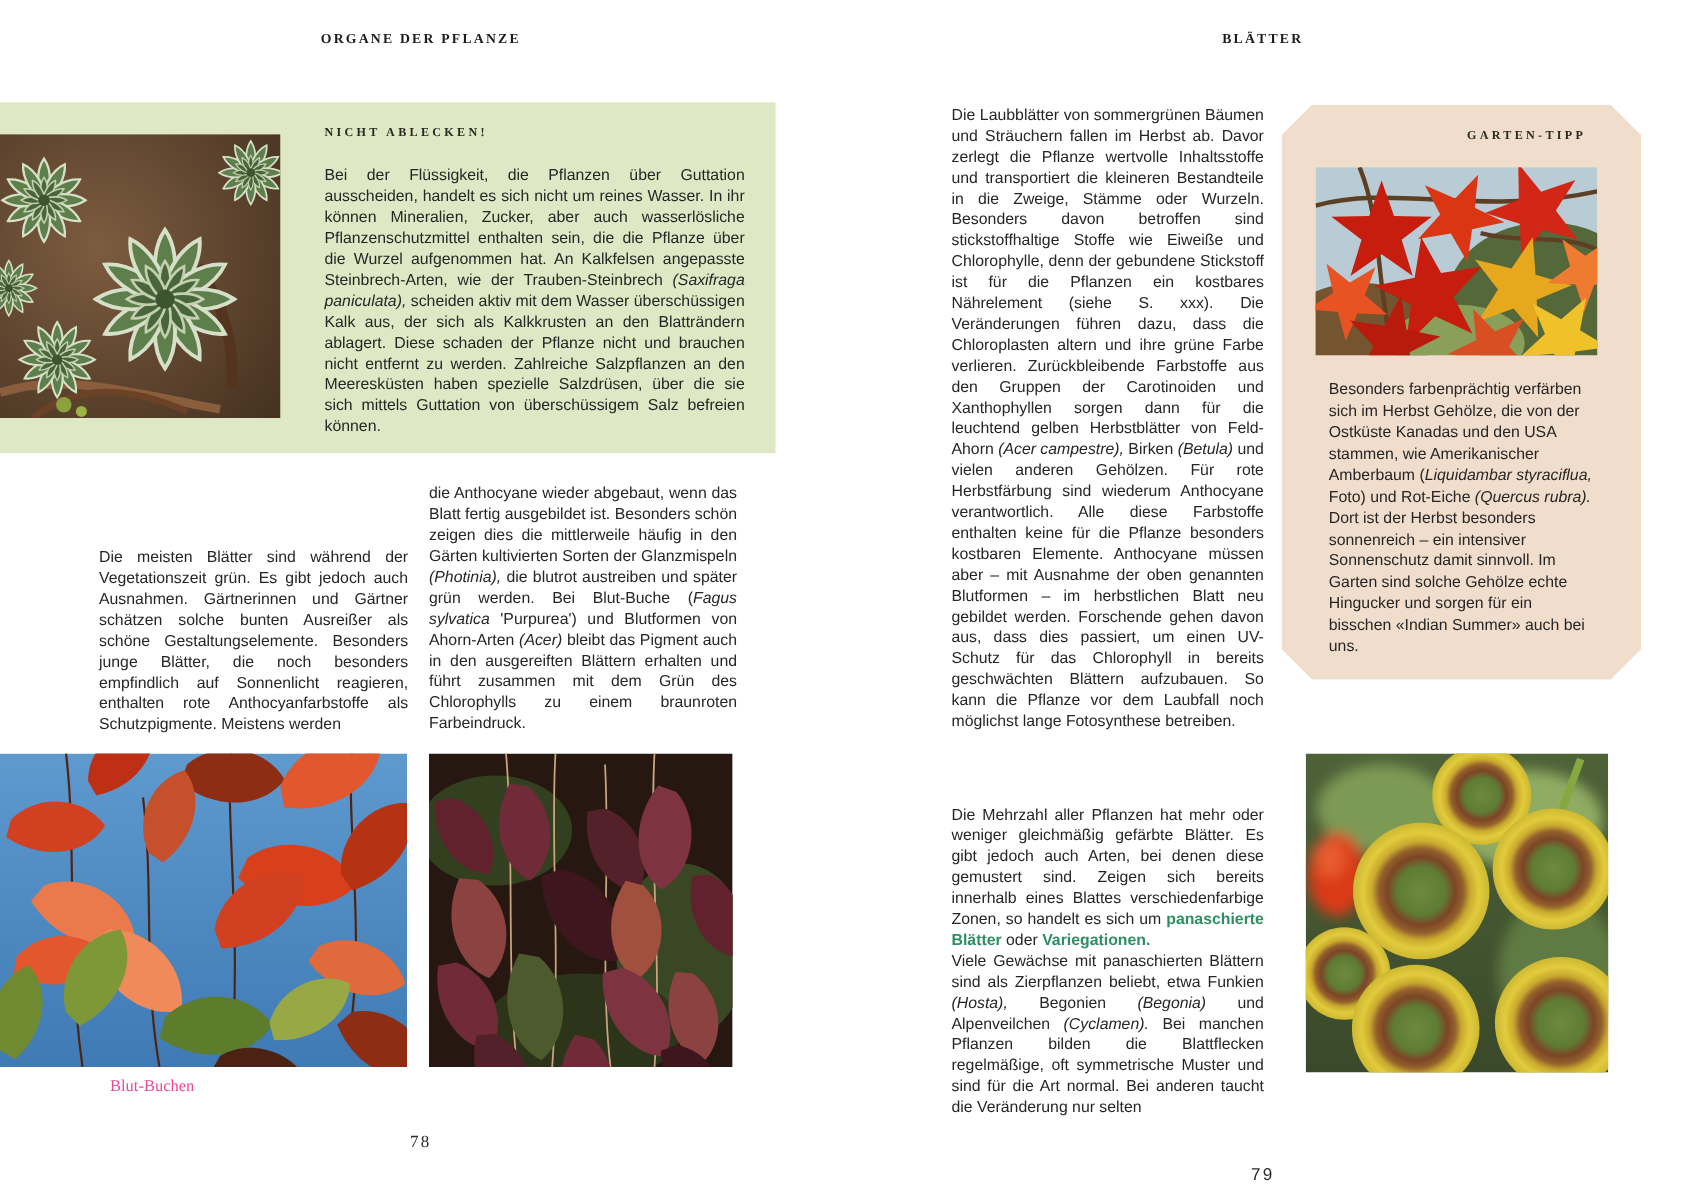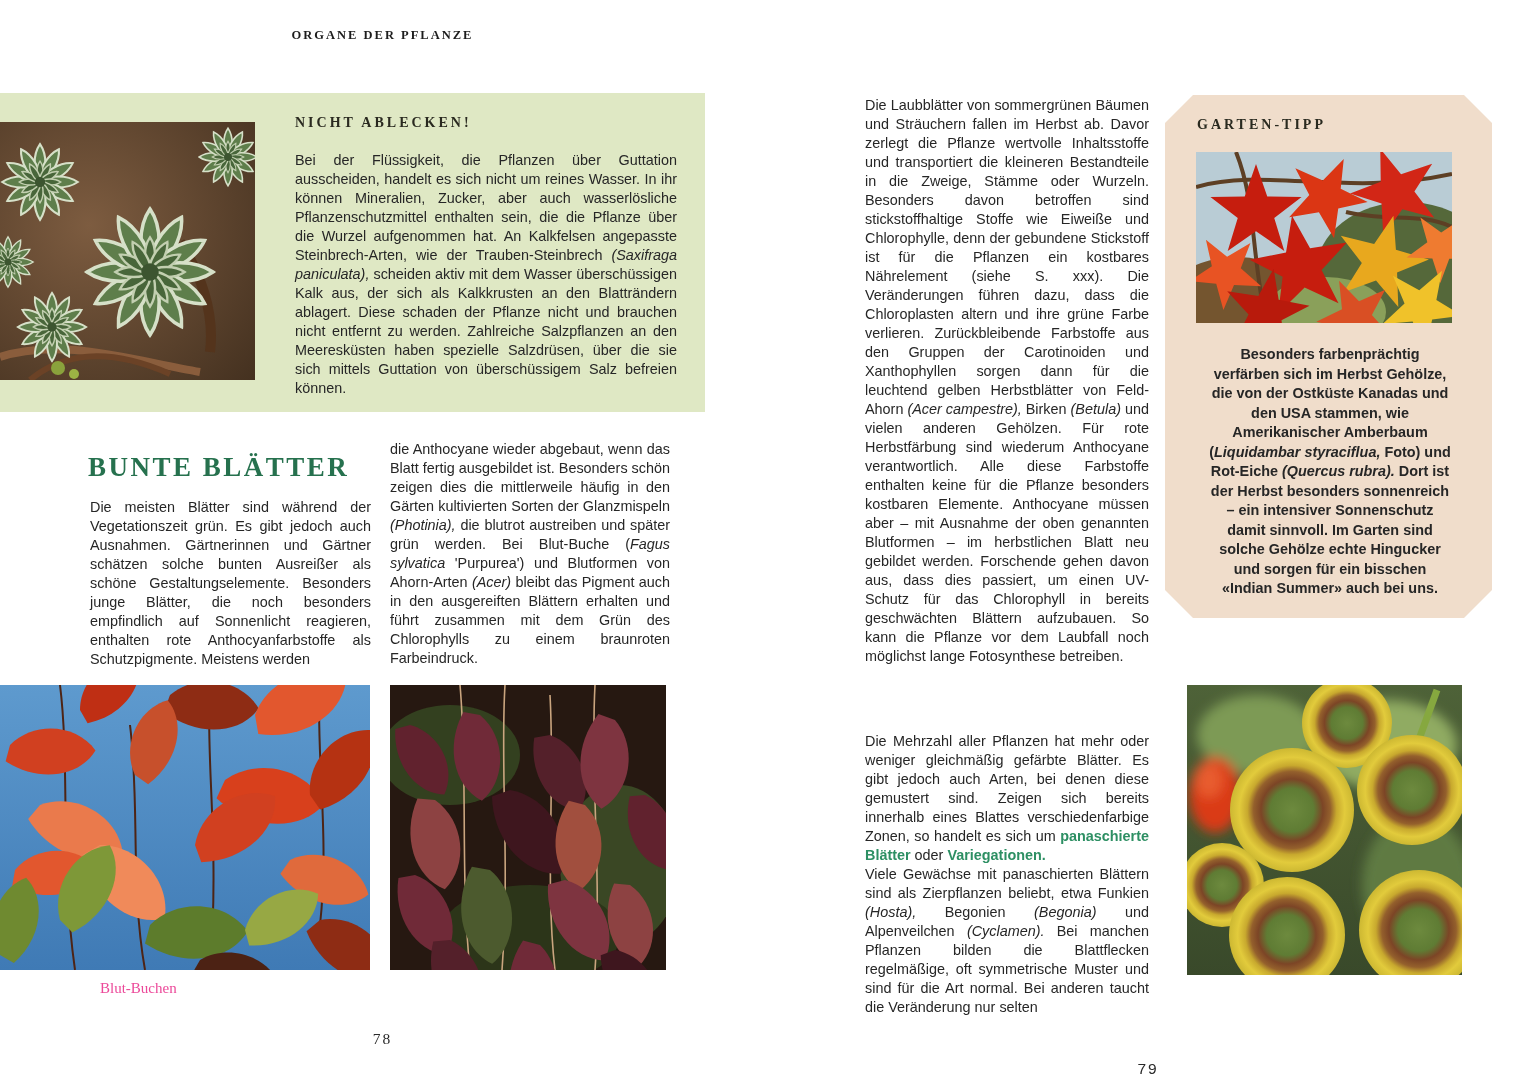--- a/index.html
+++ b/index.html
@@ -2,26 +2,26 @@
 <html style="--c-infobox_bg: #dfe8c4; --c-tipbox_bg: #f0ddcb; --c-heading_green: #26714e; --c-accent_green: #2d8f63; --c-text: #262626;"><head>
 <meta charset="utf-8">
 <style>
   html,body{margin:0;padding:0;background:#ffffff;}
   .page{position:relative;width:1531px;height:1080px;background:#fff;overflow:hidden;
         font-family:"Liberation Sans",sans-serif;color:#232323;padding-left:48px;}
   .abs{position:absolute;}
   .runhead{font-family:"Liberation Serif",serif;font-weight:bold;font-size:12.5px;
            letter-spacing:2px;color:#1d1d1d;text-align:center;}
   .body-t{font-size:14.4px;line-height:19px;text-align:justify;color:#262626;}
-  .body-l{text-align:center;font-weight:bold;}
+  .body-l{text-align:left;}
   .it{font-style:italic;}
   .gn{color:var(--c-accent_green,#2d8f63);font-weight:bold;}
   .h-green{font-family:"Liberation Serif",serif;font-weight:bold;
            color:var(--c-heading_green,#26714e);letter-spacing:2.5px;}
-  .boxtitle{font-family:"Liberation Serif",serif;font-weight:bold;font-size:14px;
+  .boxtitle{font-family:"Liberation Serif",serif;font-weight:bold;font-size:11px;
             letter-spacing:3px;color:#2a2a20;}
   .caption{font-family:"Liberation Serif",serif;font-size:15px;line-height:16px;color:#ec4899;}
   .pagenum{font-size:15.5px;letter-spacing:2px;color:#2a2a2a;text-align:center;}
   .infobox{background:var(--c-infobox_bg,#dfe8c4);}
   .tipbox{background:var(--c-tipbox_bg,#f0ddcb);
           clip-path:polygon(28px 0,calc(100% - 28px) 0,100% 28px,100% calc(100% - 28px),
                     calc(100% - 28px) 100%,28px 100%,0 calc(100% - 28px),0 28px);}
   .para{margin:0 0 0 0;}
   svg{display:block;}
 </style>
@@ -72,21 +72,20 @@
       <use href="#ros" transform="translate(40 60) scale(1.05)"></use>
       <use href="#ros" transform="translate(52 205) scale(0.95)"></use>
       <use href="#ros" transform="translate(228 35) scale(0.8)"></use>
       <use href="#ros" transform="translate(8 140) scale(0.7)"></use>
     </svg>
   </div>
 
   <div class="abs boxtitle" style="left:295px;top:115px;">NICHT ABLECKEN!</div>
   <div class="abs body-t" style="left:295px;top:151px;width:382px;"><span>Bei der Flüssigkeit, die Pflanzen über Guttation ausscheiden, handelt es sich nicht um reines Wasser. In ihr können Mineralien, Zucker, aber auch wasserlösliche Pflanzenschutzmittel enthalten sein, die die Pflanze über die Wurzel aufgenommen hat. An Kalkfelsen angepasste Steinbrech-Arten, wie der Trauben-Steinbrech </span><span class="it">(Saxifraga paniculata),</span><span> scheiden aktiv mit dem Wasser überschüssigen Kalk aus, der sich als Kalkkrusten an den Blatträndern ablagert. Diese schaden der Pflanze nicht und brauchen nicht entfernt zu werden. Zahlreiche Salzpflanzen an den Meeresküsten haben spezielle Salzdrüsen, über die sie sich mittels Guttation von überschüssigem Salz befreien können.</span></div>
 
-  <div class="abs h-green" style="left:88px;top:452px;font-size:27px;">BUNTE BLÄTTER</div>
 
   <div class="abs body-t" style="left:90px;top:498px;width:281px;">Die meisten Blätter sind während der Vegetationszeit grün. Es gibt jedoch auch Ausnahmen. Gärtnerinnen und Gärtner schätzen solche bunten Ausreißer als schöne Gestaltungselemente. Besonders junge Blätter, die noch besonders empfindlich auf Sonnenlicht reagieren, enthalten rote Anthocyanfarbstoffe als Schutzpigmente. Meistens werden</div>
   <div class="abs body-t" style="left:390px;top:440px;width:280px;"><span>die Anthocyane wieder abgebaut, wenn das Blatt fertig ausgebildet ist. Besonders schön zeigen dies die mittlerweile häufig in den Gärten kultivierten Sorten der Glanzmispeln </span><span class="it">(Photinia),</span><span> die blutrot austreiben und später grün werden. Bei Blut-Buche (</span><span class="it">Fagus sylvatica</span><span> 'Purpurea') und Blutformen von Ahorn-Arten </span><span class="it">(Acer)</span><span> bleibt das Pigment auch in den ausgereiften Blättern erhalten und führt zusammen mit dem Grün des Chlorophylls zu einem braunroten Farbeindruck.</span></div>
 
   <div class="abs" style="left:0;top:685px;width:370px;height:285px;">
     <svg width="370" height="285" viewBox="0 0 370 285" preserveAspectRatio="none">
       <defs>
         <linearGradient id="sky" x1="0" y1="0" x2="0" y2="1">
           <stop offset="0" stop-color="#5e9ace"></stop>
             <stop offset="1" stop-color="#3f7ab5"></stop>
@@ -151,31 +150,32 @@
       <use href="#lfB" transform="translate(60 255) scale(2.1) rotate(85)" fill="#54202a"></use>
       <use href="#lfB" transform="translate(150 260) scale(2.2) rotate(105)" fill="#702a38"></use>
       <use href="#lfB" transform="translate(225 265) scale(1.9) rotate(70)" fill="#3e161e"></use>
     </svg>
   </div>
 
   <div class="abs caption" style="left:100px;top:980px;">Blut-Buchen</div>
 
   <div class="abs pagenum" style="left:0;top:1030px;width:765px;font-family:Liberation Serif, serif;">78</div>
 
+  <div class="abs runhead" style="left:765px;top:28px;width:766px;">BLÄTTER</div>
 
   <div class="abs body-t" style="left:865px;top:96px;width:284px;"><span>Die Laubblätter von sommergrünen Bäumen und Sträuchern fallen im Herbst ab. Davor zerlegt die Pflanze wertvolle Inhaltsstoffe und transportiert die kleineren Bestandteile in die Zweige, Stämme oder Wurzeln. Besonders davon betroffen sind stickstoffhaltige Stoffe wie Eiweiße und Chlorophylle, denn der gebundene Stickstoff ist für die Pflanzen ein kostbares Nährelement (siehe S. xxx). Die Veränderungen führen dazu, dass die Chloroplasten altern und ihre grüne Farbe verlieren. Zurückbleibende Farbstoffe aus den Gruppen der Carotinoiden und Xanthophyllen sorgen dann für die leuchtend gelben Herbstblätter von Feld-Ahorn </span><span class="it">(Acer campestre),</span><span> Birken </span><span class="it">(Betula)</span><span> und vielen anderen Gehölzen. Für rote Herbstfärbung sind wiederum Anthocyane verantwortlich. Alle diese Farbstoffe enthalten keine für die Pflanze besonders kostbaren Elemente. Anthocyane müssen aber – mit Ausnahme der oben genannten Blutformen – im herbstlichen Blatt neu gebildet werden. Forschende gehen davon aus, dass dies passiert, um einen UV-Schutz für das Chlorophyll in bereits geschwächten Blättern aufzubauen. So kann die Pflanze vor dem Laubfall noch möglichst lange Fotosynthese betreiben.</span></div>
 
 
   <div class="abs" style="left:865px;top:712px;width:284px;margin-top:20px;">
     <div class="body-t para"><span>Die Mehrzahl aller Pflanzen hat mehr oder weniger gleichmäßig gefärbte Blätter. Es gibt jedoch auch Arten, bei denen diese gemustert sind. Zeigen sich bereits innerhalb eines Blattes verschiedenfarbige Zonen, so handelt es sich um </span><span class="gn">panaschierte Blätter</span><span> oder </span><span class="gn">Variegationen.</span></div>
     <div class="body-t para"><span>Viele Gewächse mit panaschierten Blättern sind als Zierpflanzen beliebt, etwa Funkien </span><span class="it">(Hosta),</span><span> Begonien </span><span class="it">(Begonia)</span><span> und Alpenveilchen </span><span class="it">(Cyclamen).</span><span> Bei manchen Pflanzen bilden die Blattflecken regelmäßige, oft symmetrische Muster und sind für die Art normal. Bei anderen taucht die Veränderung nur selten</span></div>
   </div>
 
   <div class="abs tipbox" style="left:1165px;top:95px;width:327px;height:523px;">
-    <div class="abs boxtitle" style="left:0;top:22px;width:277px;text-align:left;margin-left:32px;">GARTEN-TIPP</div>
+    <div class="abs boxtitle" style="left:0;top:22px;width:277px;text-align:right;">GARTEN-TIPP</div>
     <div class="abs" style="left:31px;top:57px;width:256px;height:171px;">
       <svg width="256" height="171" viewBox="0 0 256 171" preserveAspectRatio="none">
         <defs>
           <path id="st" d="M0 -20 L4.7 -6.5 L19 -6.2 L7.6 2.5 L11.8 16.2 L0 8 L-11.8 16.2 L-7.6 2.5 L-19 -6.2 L-4.7 -6.5 Z"></path>
         </defs>
         <rect width="256" height="171" fill="#b9ccd5"></rect>
         <ellipse cx="210" cy="120" rx="90" ry="70" fill="#55683a"></ellipse>
         <ellipse cx="40" cy="150" rx="70" ry="45" fill="#74552f"></ellipse>
         <ellipse cx="130" cy="160" rx="60" ry="35" fill="#8aa05a"></ellipse>
         <g stroke="#5d3f24" stroke-width="4" fill="none">

